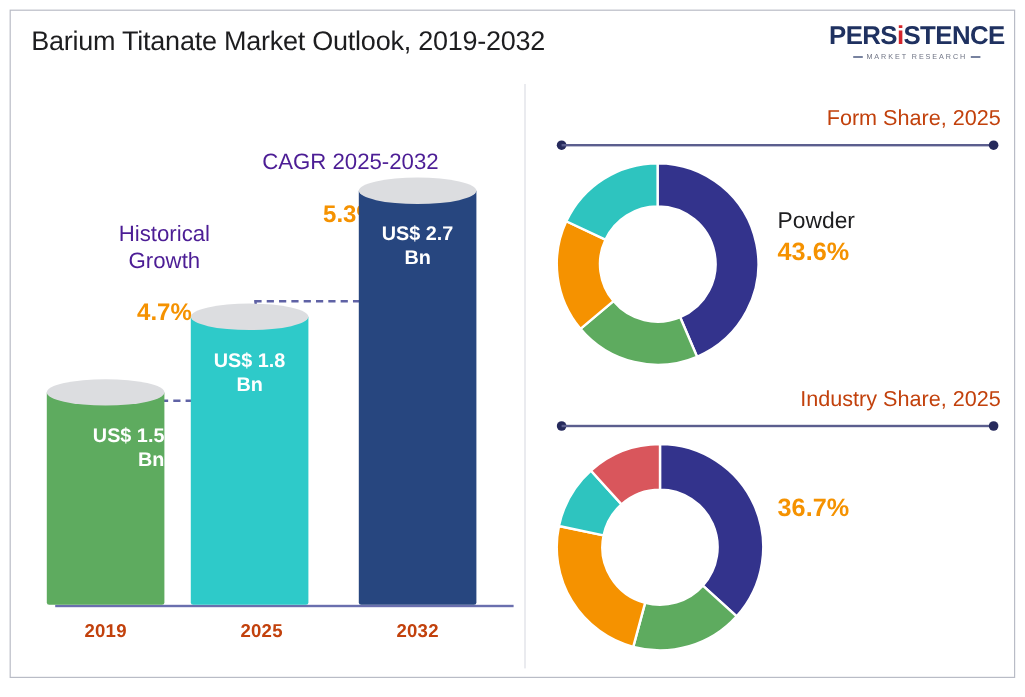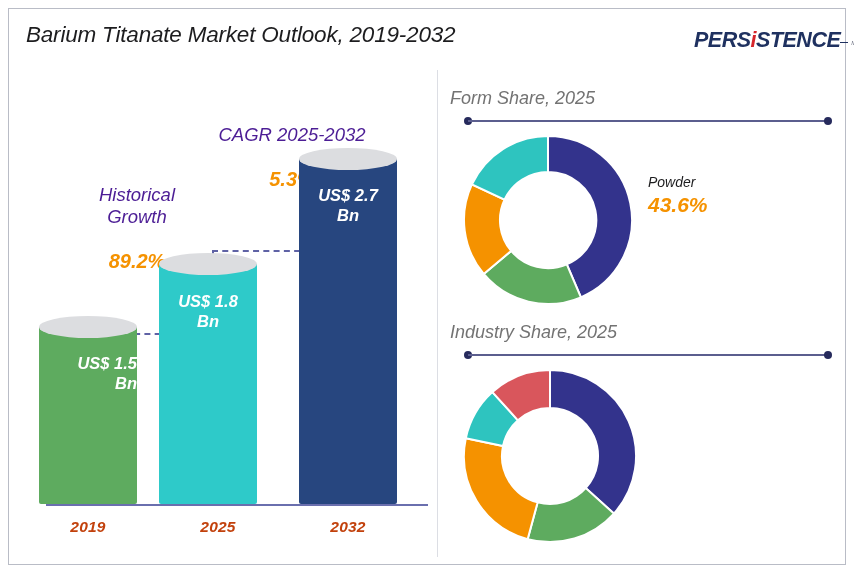--- a/index.html
+++ b/index.html
@@ -10,21 +10,20 @@
     background: #ffffff;
     font-family: "Liberation Sans", sans-serif;
     overflow: hidden;
   }
 
   #infographic {
     position: relative;
     width: 854px;
     height: 440px;
     background: #ffffff;
-    font-style: italic;
   }
 
   
   .frame {
     position: absolute;
     left: 8px;
     top: 8px;
     width: 838px;
     height: 557px;
     border: 1px solid #b9bcc6;
@@ -44,21 +43,21 @@
 
   
   .logo {
     position: absolute;
     left: 694px;
     top: 20px;
     width: 140px;
     height: 42px;
     background: #ffffff;
     display: flex;
-    flex-direction: row;
+    flex-direction: column;
     align-items: center;
     justify-content: flex-start;
   }
   .logo-word {
     font-size: 21.5px;
     font-weight: bold;
     color: #1f3160;
     letter-spacing: -0.5px;
     line-height: 1;
     white-space: nowrap;
@@ -174,23 +173,23 @@
   }
 
   
   .donut-panel { position: absolute; }
 
   .donut-title {
     position: absolute;
     left: 0;
     top: 0;
     width: 100%;
-    text-align: left;
+    text-align: right;
     font-size: 18px;
-    color: #737373;
+    color: #c2410c;
     white-space: nowrap;
   }
 
   .rule-row {
     position: absolute;
     left: 14px;
     top: 29px;
     width: 368px;
     height: 8px;
   }
@@ -215,21 +214,21 @@
 
   .donut-svg { position: absolute; left: 12px; top: 46px; }
 
   .donut-legend {
     position: absolute;
     left: 198px;
     top: 0;
     width: 185px;
   }
   .legend-name {
-    font-size: 14px;
+    font-size: 19px;
     color: #1d1d1f;
     line-height: 1.2;
     white-space: pre-line;
   }
   .legend-value {
     font-size: 21px;
     font-weight: bold;
     color: #f59200;
     margin-top: 2px;
   }
@@ -256,21 +255,21 @@
 
   <div class="bars-area">
 
     <div class="bracket" style="left:38px; top:253px; width:160px; height:125px;"></div>
 
     <div class="bracket" style="left:198px; top:170px; width:160px; height:125px;"></div>
 
     <div class="callout" style="left:48px; top:86px; width:150px;">
       <div class="callout-label">Historical
 Growth</div>
-      <div class="callout-value">89.2%</div>
+      <div class="callout-value">4.7%</div>
     </div>
 
     <div class="callout" style="left:188px; top:26px; width:180px;">
       <div class="callout-label">CAGR 2025-2032</div>
       <div class="callout-value">5.3%</div>
     </div>
 
     <div class="baseline"></div>
 
     <div class="bar-group" style="left:14px; width:120px; height:470px;">
@@ -341,16 +340,17 @@
       <g transform="translate(88,88)">
         <path d="M 0 -86 A 86 86 0 0 1 63.9 57.6 L 35.7 32.1 A 48 48 0 0 0 0 -48 Z" fill="#33338c" stroke="#ffffff" stroke-width="2"></path>
         <path d="M 63.9 57.6 A 86 86 0 0 1 -22.3 83.1 L -12.4 46.4 A 48 48 0 0 0 35.7 32.1 Z" fill="#5eab5f" stroke="#ffffff" stroke-width="2"></path>
         <path d="M -22.3 83.1 A 86 86 0 0 1 -84.2 -17.7 L -47.0 -9.9 A 48 48 0 0 0 -12.4 46.4 Z" fill="#f59200" stroke="#ffffff" stroke-width="2"></path>
         <path d="M -84.2 -17.7 A 86 86 0 0 1 -57.6 -63.9 L -32.1 -35.7 A 48 48 0 0 0 -47.0 -9.9 Z" fill="#2ec4bf" stroke="#ffffff" stroke-width="2"></path>
         <path d="M -57.6 -63.9 A 86 86 0 0 1 0 -86 L 0 -48 A 48 48 0 0 0 -32.1 -35.7 Z" fill="#d9565c" stroke="#ffffff" stroke-width="2"></path>
       </g>
     </svg>
 
     <div class="donut-legend" style="top:88px;">
+      <div class="legend-value">36.7%</div>
     </div>
   </div>
 
 </div>
 
 </body></html>

